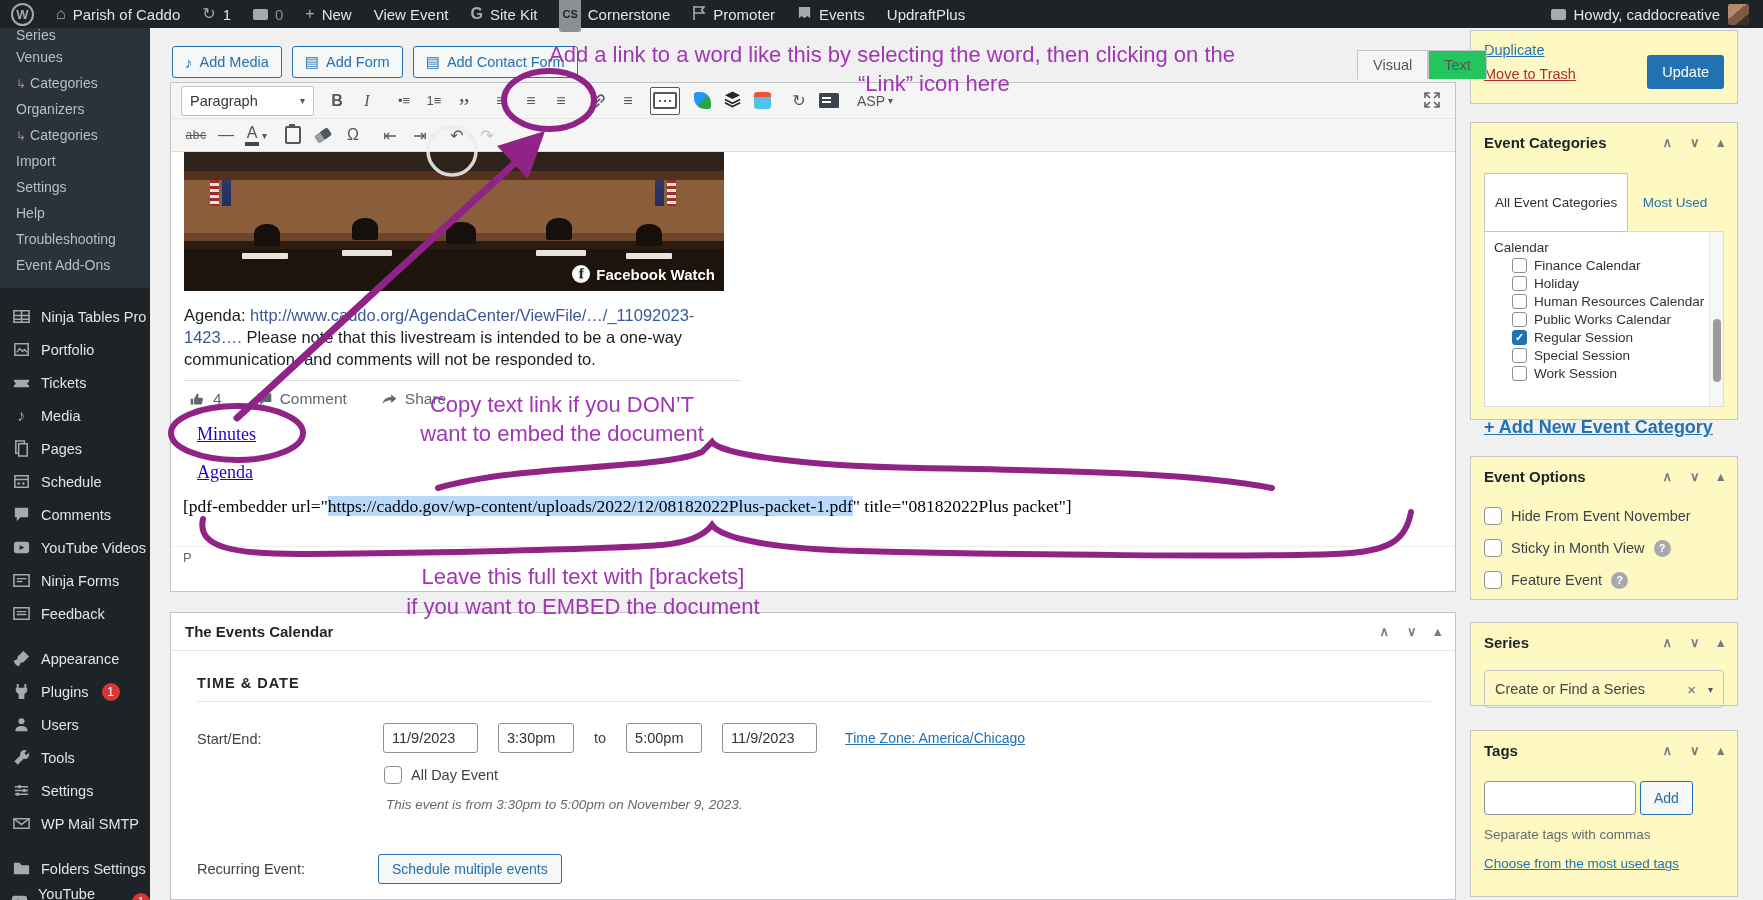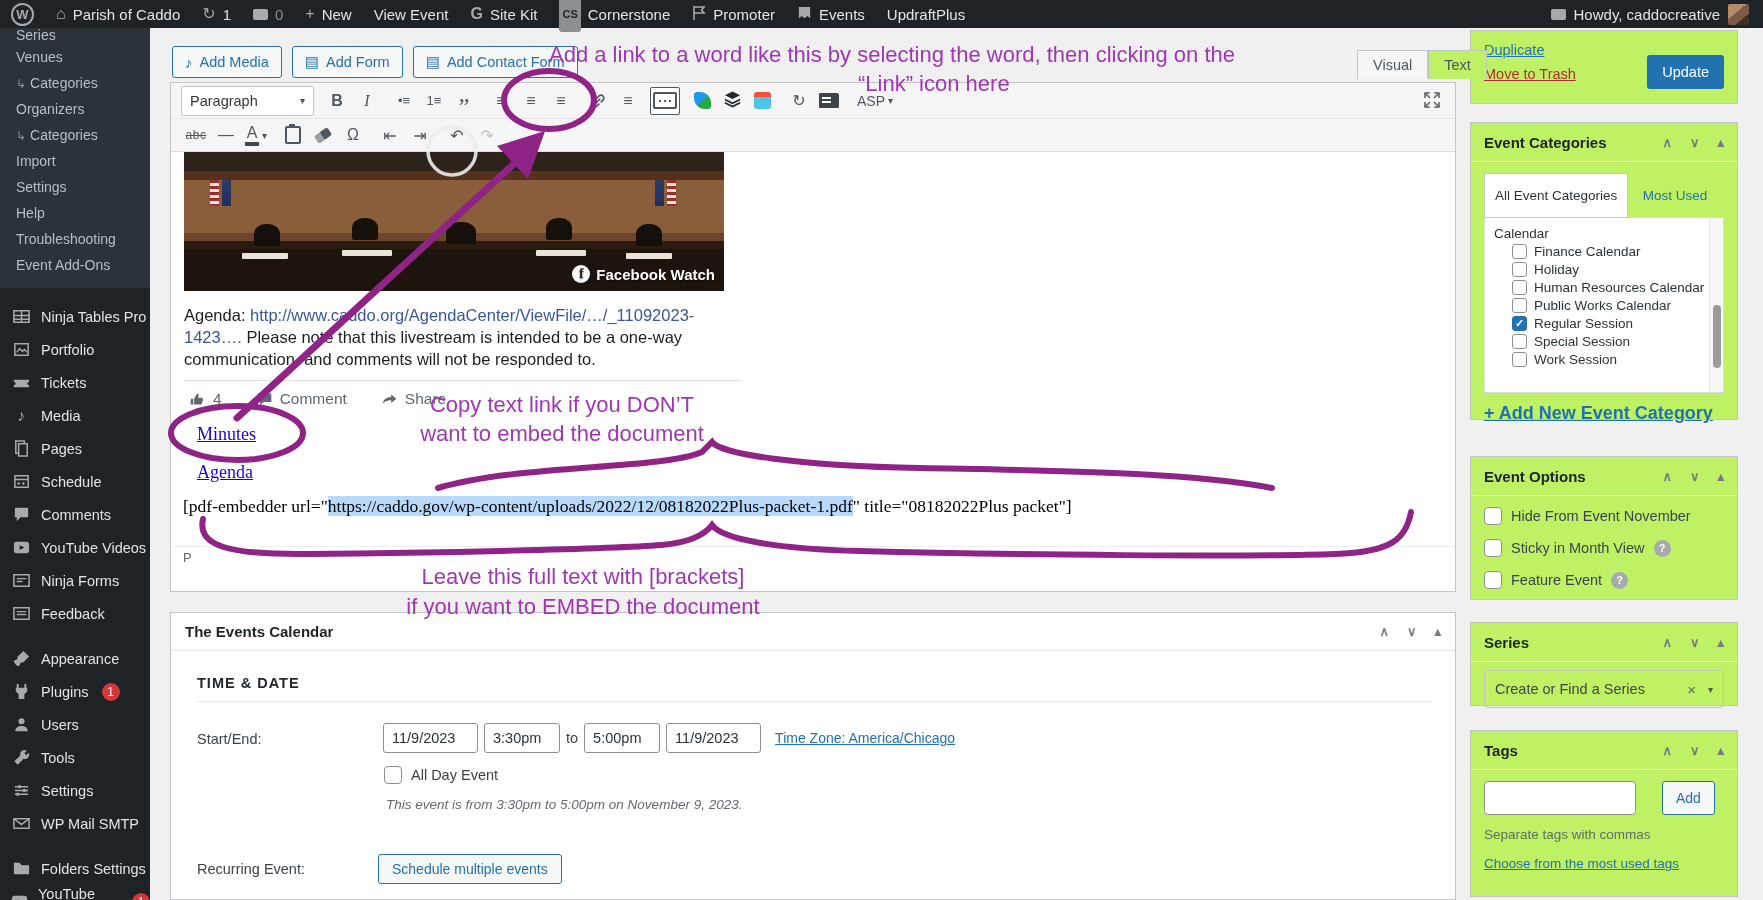--- a/index.html
+++ b/index.html
@@ -31,21 +31,21 @@
   .badge{background:#d63638;color:#fff;border-radius:50%;min-width:18px;height:18px;font-size:12px;
     display:inline-flex;align-items:center;justify-content:center;margin-left:4px;}
   .menu-sep{height:12px;}
   
   .mbtn{display:inline-flex;align-items:center;gap:7px;height:32px;padding:0 12px;background:#f6f7f7;
     border:1px solid #2271b1;border-radius:3px;color:#2271b1;font-size:14.5px;cursor:pointer;}
   .mbtn .g{font-size:15px;}
   #edtabs{position:absolute;left:1357px;top:50px;display:flex;z-index:5;}
   .edtab{padding:6px 15px;font-size:14.5px;color:#50575e;border:1px solid #c3c4c7;border-bottom:none;cursor:pointer;}
   .edtab.active{background:#f5f5f5;}
-  .edtab.inactive{background:#bef264;}
+  .edtab.inactive{background:#22c55e;}
   #editorbox{position:absolute;left:170px;top:82px;width:1286px;height:510px;background:#fff;
     border:1px solid #c3c4c7;box-sizing:border-box;}
   #tbar1{position:absolute;left:0;top:0;width:100%;height:36px;background:#f5f5f5;border-bottom:1px solid #e5e5e5;
     display:flex;align-items:center;padding:0 10px;box-sizing:border-box;}
   #tbar2{position:absolute;left:0;top:36px;width:100%;height:33px;background:#f5f5f5;border-bottom:1px solid #dcdcde;
     display:flex;align-items:center;padding:0 10px;box-sizing:border-box;}
   .pselect{width:115px;height:28px;background:#fff;border:1px solid #c3c4c7;border-radius:2px;display:flex;
     align-items:center;font-size:14.5px;color:#32373c;padding:0 8px;justify-content:space-between;margin-right:8px;cursor:pointer;}
   .tbtn{min-width:28px;height:26px;display:flex;align-items:center;justify-content:center;color:#50575e;
     font-size:16px;cursor:pointer;border:1px solid transparent;border-radius:2px;}
@@ -109,29 +109,29 @@
   .ec-label{font-size:14.5px;color:#3c434a;}
   .tinput{height:30px;border:1px solid #8c8f94;border-radius:3px;background:#fff;font-size:14.5px;color:#2c3338;
     padding:0 8px;box-sizing:border-box;font-family:"Liberation Sans",sans-serif;}
   .bluelink{color:#2271b1;text-decoration:underline;font-size:14px;cursor:pointer;}
   .cb{width:18px;height:18px;border:1.5px solid #8c8f94;border-radius:4px;background:#fff;display:inline-block;box-sizing:border-box;flex:none;}
   .cb.checked{background:#2271b1;border-color:#2271b1;position:relative;}
   .cb.checked:after{content:"✓";position:absolute;left:2px;top:-1px;color:#fff;font-size:14px;font-weight:bold;}
   .outline-btn{display:inline-flex;align-items:center;height:30px;padding:0 13px;background:#f6f7f7;border:1px solid #2271b1;
     border-radius:3px;color:#2271b1;font-size:14px;cursor:pointer;}
   
-  .panel{position:absolute;left:1470px;width:268px;background:#bef264;border:1px solid #c3c4c7;box-sizing:border-box;}
+  .panel{position:absolute;left:1470px;width:268px;background:#fef9c3;border:1px solid #c3c4c7;box-sizing:border-box;}
   .p-head{height:38px;display:flex;align-items:center;padding:0 13px;font-weight:bold;font-size:15px;color:#1d2327;
     border-bottom:1px solid #f0f0f1;}
   .p-body{padding:11px 13px;}
   .redlink{color:#b32d2e;text-decoration:underline;font-size:14.5px;cursor:pointer;}
   .dup{color:#2271b1;text-decoration:underline;font-size:14.5px;cursor:pointer;}
   .update-btn{position:absolute;right:13px;top:24px;background:#2271b1;color:#fff;border:none;border-radius:3px;
     height:34px;padding:0 15px;font-size:14.5px;cursor:pointer;}
-  .cat-tab{display:inline-block;padding:14px 10px;border:1px solid #c3c4c7;background:#fff;font-size:13.5px;color:#2c3338;
+  .cat-tab{display:inline-block;padding:21px 10px;border:1px solid #c3c4c7;background:#fff;font-size:13.5px;color:#2c3338;
     position:relative;z-index:2;margin-bottom:-1px;cursor:pointer;}
   .mostused{color:#2271b1;font-size:13.5px;margin-left:10px;cursor:pointer;}
   .cat-box{border:1px solid #dcdcde;background:#fff;height:176px;overflow:hidden;position:relative;padding:6px 0 0 9px;box-sizing:border-box;}
   .cat-row{display:flex;align-items:center;gap:7px;font-size:13.5px;color:#2c3338;padding:1.5px 0;}
   .cat-row .cb{width:15px;height:15px;border-radius:3px;}
   .cat-row .cb.checked:after{font-size:11px;left:2px;top:0;}
   .cat-child{padding-left:18px;}
   .cat-scroll{position:absolute;right:0;top:0;width:13px;height:100%;background:#f6f7f7;border-left:1px solid #e5e5e5;}
   .cat-thumb{position:absolute;right:2px;top:50%;width:8px;height:36%;background:#9b9b9b;border-radius:4px;}
   .addnew{display:inline-block;margin-top:10px;color:#2271b1;font-weight:bold;font-size:18px;text-decoration:underline;cursor:pointer;}
@@ -533,21 +533,21 @@
     <span>The Events Calendar</span>
     <span class="panel-controls">
       <span>∧</span>
       <span>∨</span>
       <span>▴</span>
       </span>
   </div>
   <div id="ec-section">TIME &amp; DATE</div>
   <div id="ec-hr"></div>
   <div class="abs ec-label" style="left:26px;top:118px;">Start/End:</div>
-  <div class="abs" style="left:212px;top:110px;display:flex;align-items:center;gap:6px;">
+  <div class="abs" style="left:212px;top:110px;display:flex;align-items:center;gap:20px;">
     <input class="tinput" style="width: 95px;" value="11/9/2023">
     <input class="tinput" style="width: 76px;" value="3:30pm">
     <span class="ec-label">to</span>
     <input class="tinput" style="width: 76px;" value="5:00pm">
     <input class="tinput" style="width: 95px;" value="11/9/2023">
     <a class="bluelink" style="margin-left:8px;">Time Zone: America/Chicago</a>
   </div>
   <div class="abs" style="left:213px;top:153px;display:flex;align-items:center;gap:9px;">
     <span class="cb"></span>
     <span class="ec-label">All Day Event</span>
@@ -665,21 +665,21 @@
 <div class="panel" style="top:730px;height:167px;">
   <div class="p-head">
     <span>Tags</span>
     <span class="panel-controls">
       <span>∧</span>
       <span>∨</span>
       <span>▴</span>
       </span>
   </div>
   <div class="p-body">
-    <div style="display:flex;gap:26px;align-items:center;">
+    <div style="display:flex;gap:4px;align-items:center;">
       <input class="tags-input" style="">
       <button class="outline-btn tags-add">Add</button>
     </div>
     <div class="tag-hint">Separate tags with commas</div>
     <a class="bluelink" style="display:inline-block;margin-top:14px;font-size:13.5px;">Choose from the most used tags</a>
   </div>
 </div>
 
 <svg id="anno-svg">
   <circle cx="452" cy="151" r="24" stroke="#ececec" stroke-width="3.5" fill="none" opacity="0.9"></circle>

